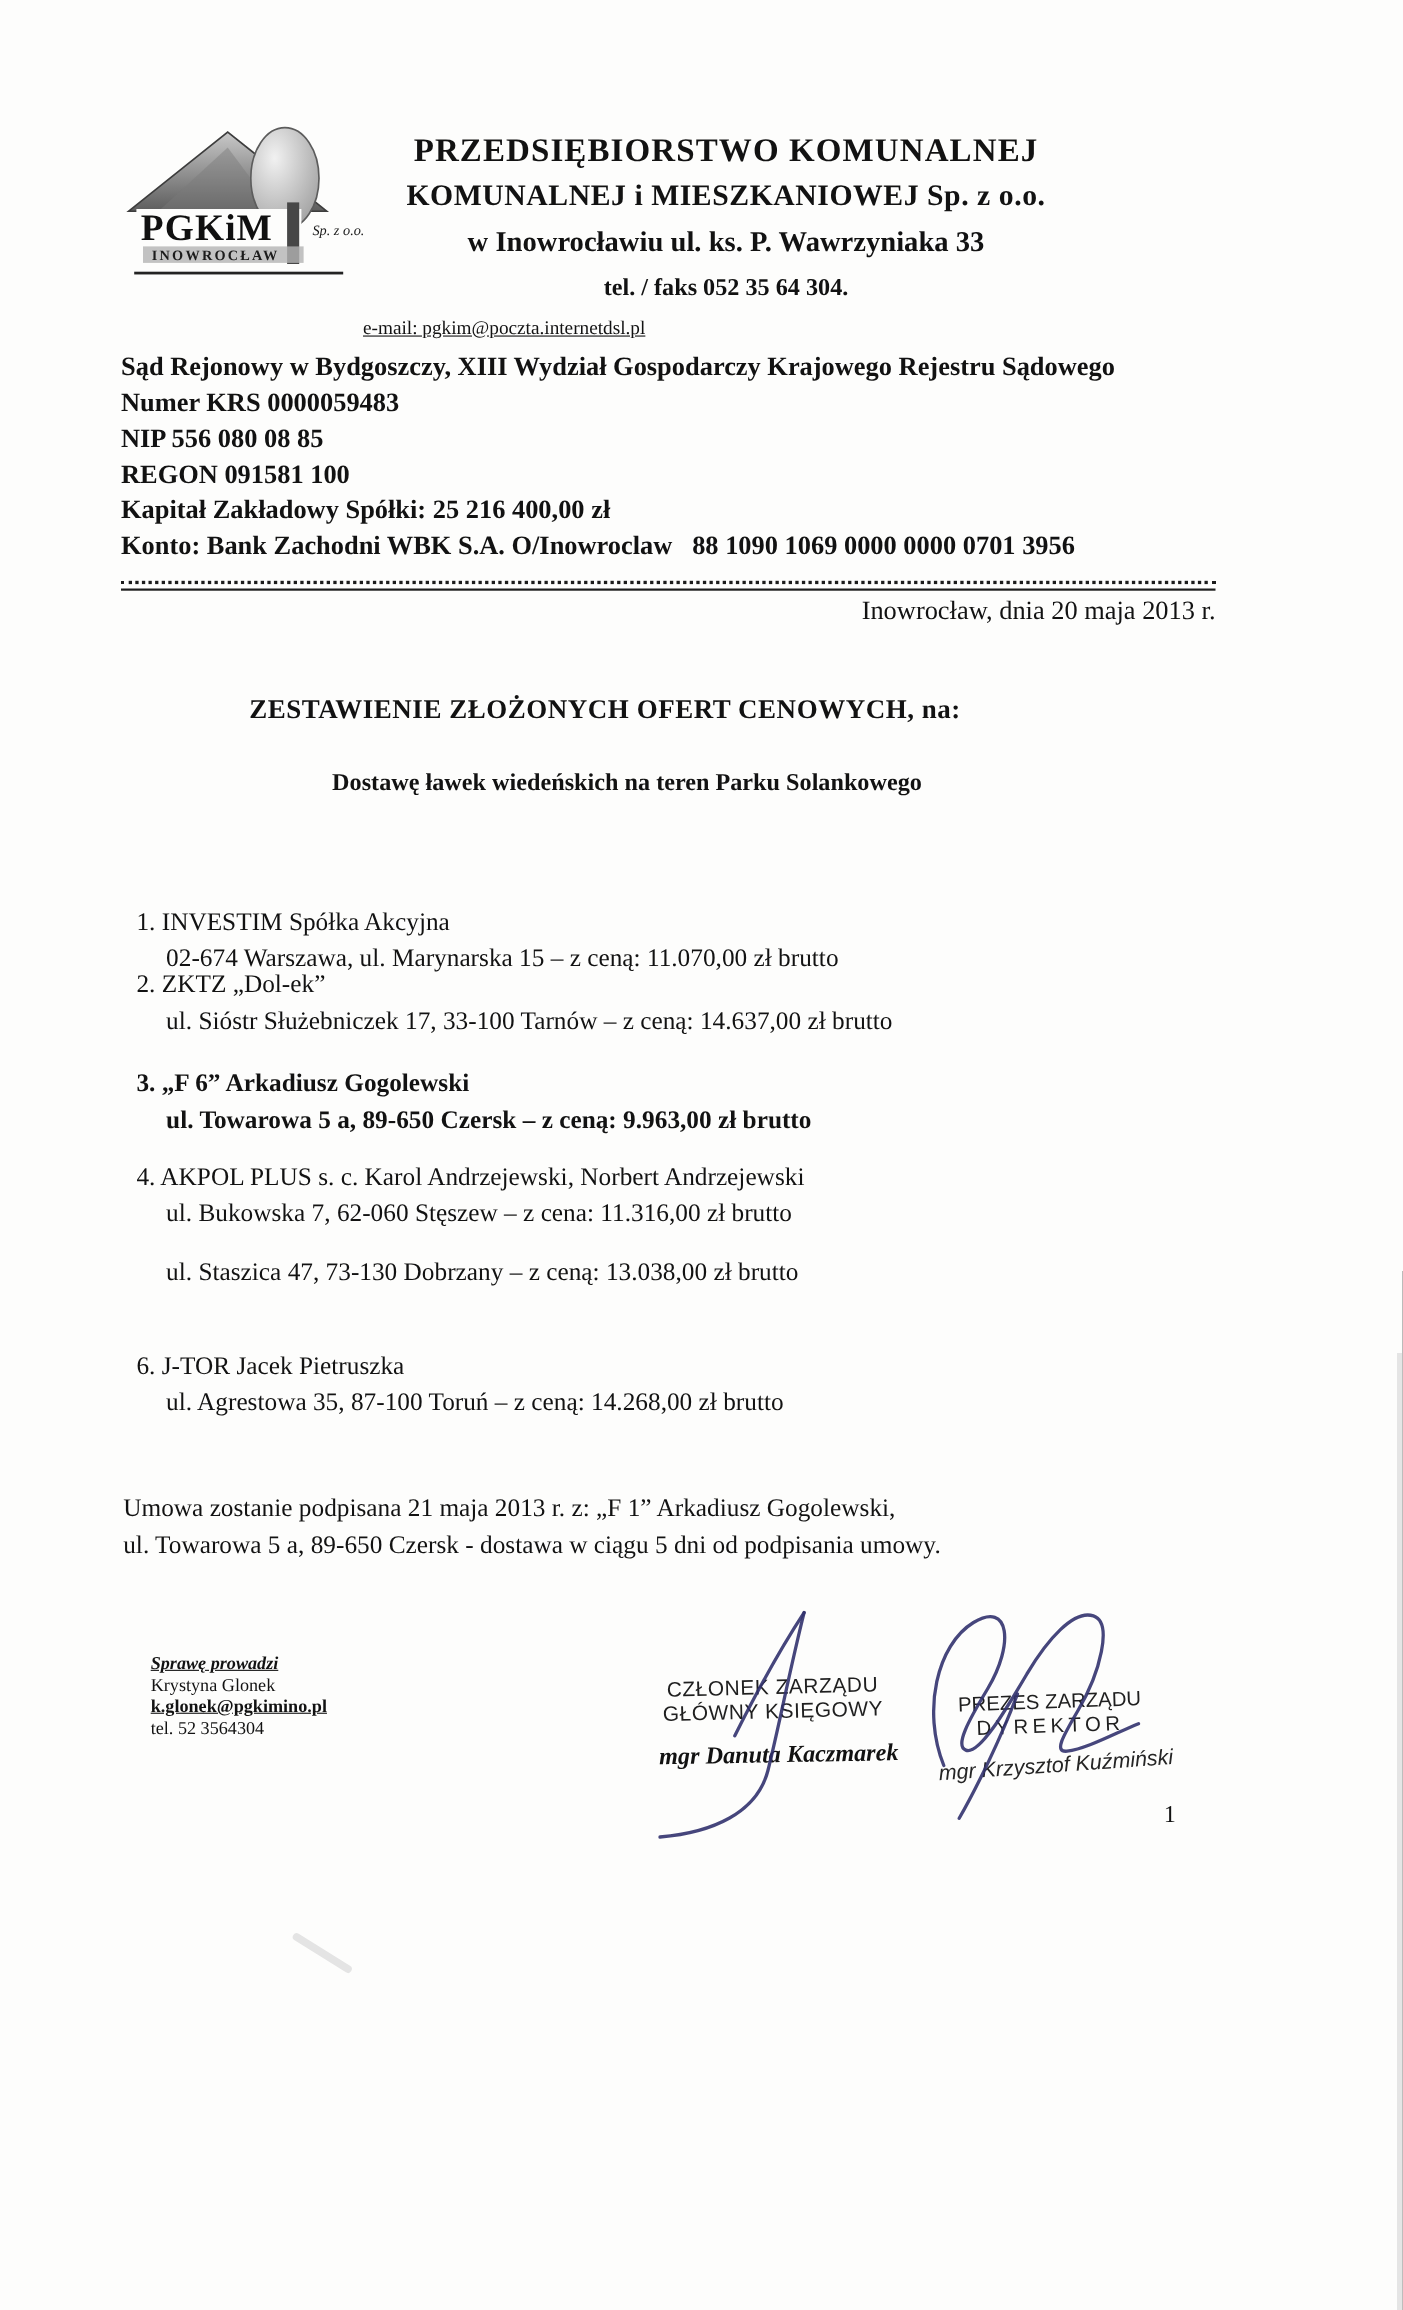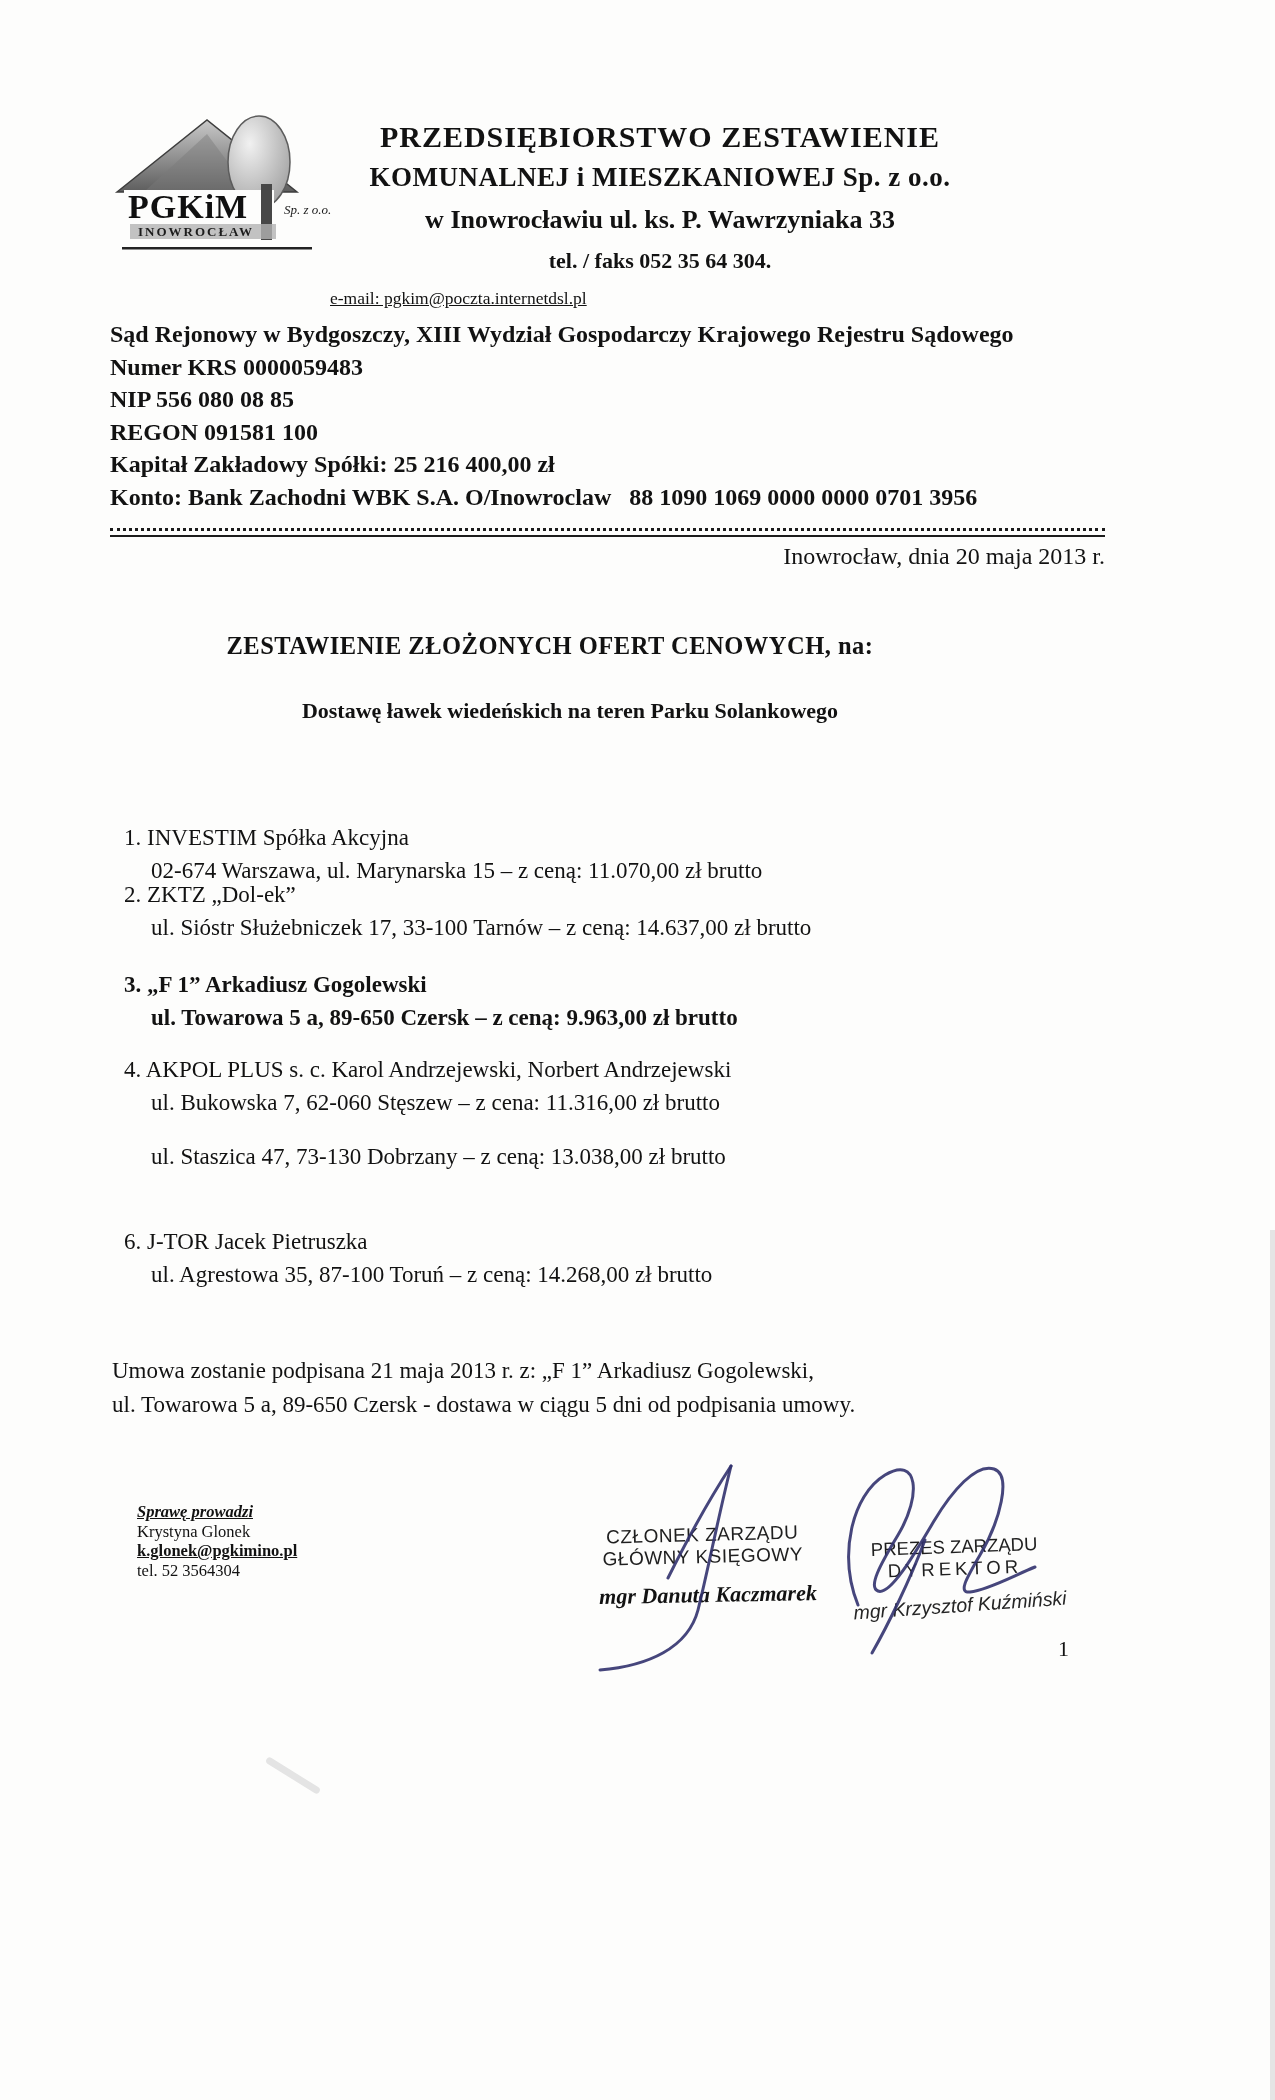--- a/index.html
+++ b/index.html
@@ -88,21 +88,21 @@
     <ellipse cx="147" cy="70" rx="31" ry="46" fill="url(#crown)" stroke="#5c5c5c" stroke-width="1.5"></ellipse>
     <rect x="12" y="98" width="150" height="34" fill="#fdfdfc"></rect>
     <rect x="149" y="92" width="11" height="56" fill="#474747"></rect>
     <text x="16" y="126" font-family="Liberation Serif, serif" font-weight="bold" font-size="34" letter-spacing="1" fill="#101010">PGKiM</text>
     <text x="172" y="122" font-family="Liberation Serif, serif" font-style="italic" font-size="13" fill="#1a1a1a">Sp. z o.o.</text>
     <rect x="18" y="132" width="146" height="15" fill="#b3b3b3" opacity="0.8"></rect>
     <text x="26" y="144" font-family="Liberation Serif, serif" font-weight="bold" font-size="13" letter-spacing="2" fill="#1c1c1c">INOWROCŁAW</text>
     <rect x="10" y="155" width="190" height="2.5" fill="#232323"></rect>
   </svg>
 
-  <div class="abs lh lh-0">PRZEDSIĘBIORSTWO ZESTAWIENIE</div>
+  <div class="abs lh lh-0">PRZEDSIĘBIORSTWO KOMUNALNEJ</div>
   <div class="abs lh lh-1">KOMUNALNEJ i MIESZKANIOWEJ Sp. z o.o.</div>
   <div class="abs lh lh-2">w Inowrocławiu  ul. ks. P. Wawrzyniaka 33</div>
   <div class="abs lh lh-3">tel. / faks 052 35 64 304.</div>
   <div class="abs lh-email">e-mail: pgkim@poczta.internetdsl.pl</div>
 
   <div class="abs registry">
     <div>Sąd Rejonowy w Bydgoszczy, XIII Wydział Gospodarczy Krajowego Rejestru Sądowego</div>
     <div>Numer KRS 0000059483</div>
     <div>NIP 556 080 08 85</div>
     <div>REGON 091581 100</div>
@@ -120,21 +120,21 @@
 
   <div class="abs offer" style="top:821px">
     <div><span>1.</span> <span>INVESTIM Spółka Akcyjna</span></div>
     <div class="offer-details">02-674 Warszawa, ul. Marynarska 15 – z ceną: 11.070,00 zł brutto</div>
   </div>
   <div class="abs offer" style="top:878px">
     <div><span>2.</span> <span>ZKTZ „Dol-ek”</span></div>
     <div class="offer-details">ul. Sióstr Służebniczek 17, 33-100 Tarnów – z ceną: 14.637,00 zł brutto</div>
   </div>
   <div class="abs offer emph" style="top:968px">
-    <div><span>3.</span> <span>„F 1” Arkadiusz Gogolewski</span></div>
+    <div><span>3.</span> <span>„F 6” Arkadiusz Gogolewski</span></div>
     <div class="offer-details">ul. Towarowa 5 a, 89-650 Czersk – z ceną: 9.963,00 zł brutto</div>
   </div>
   <div class="abs offer" style="top:1053px">
     <div><span>4.</span> <span>AKPOL PLUS s. c. Karol Andrzejewski, Norbert Andrzejewski</span></div>
     <div class="offer-details">ul. Bukowska 7, 62-060 Stęszew – z cena: 11.316,00 zł brutto</div>
   </div>
   <div class="abs offer" style="top:1140px">
     <div class="offer-details">ul. Staszica 47, 73-130 Dobrzany – z ceną: 13.038,00 zł brutto</div>
   </div>
   <div class="abs offer" style="top:1225px">

